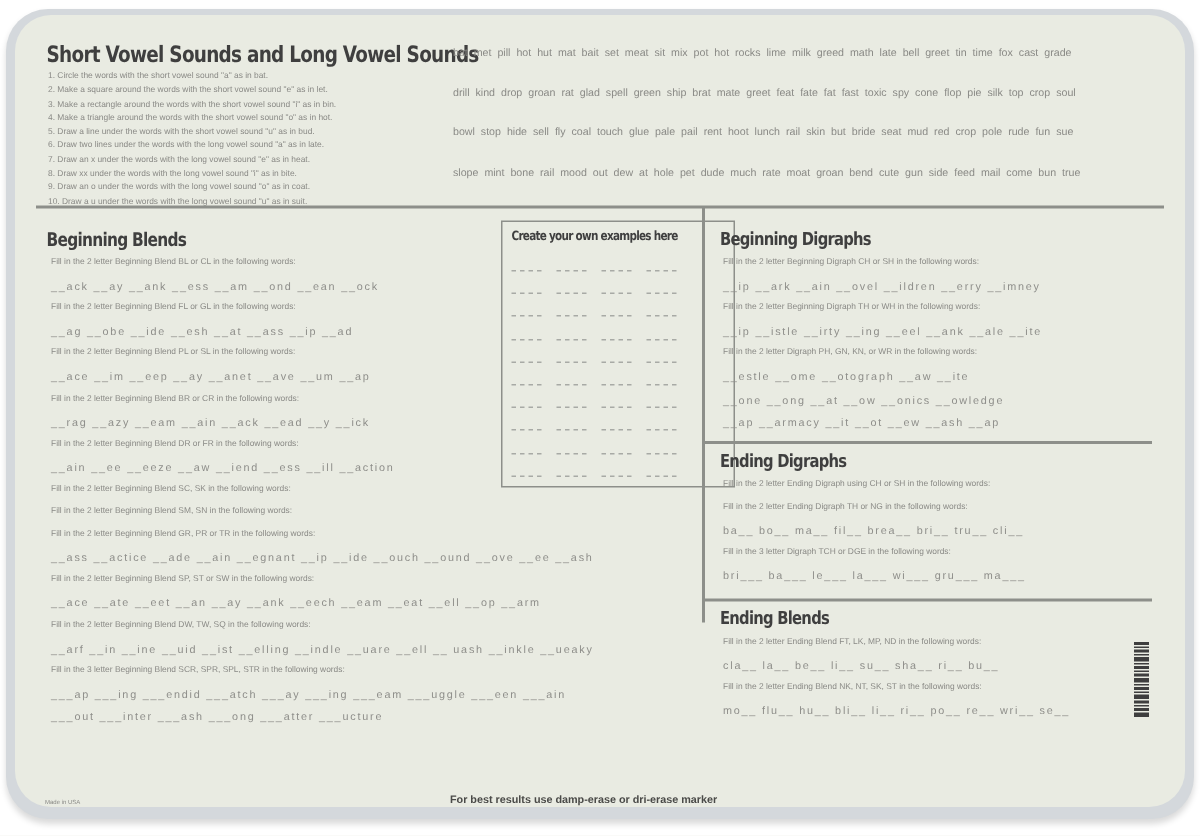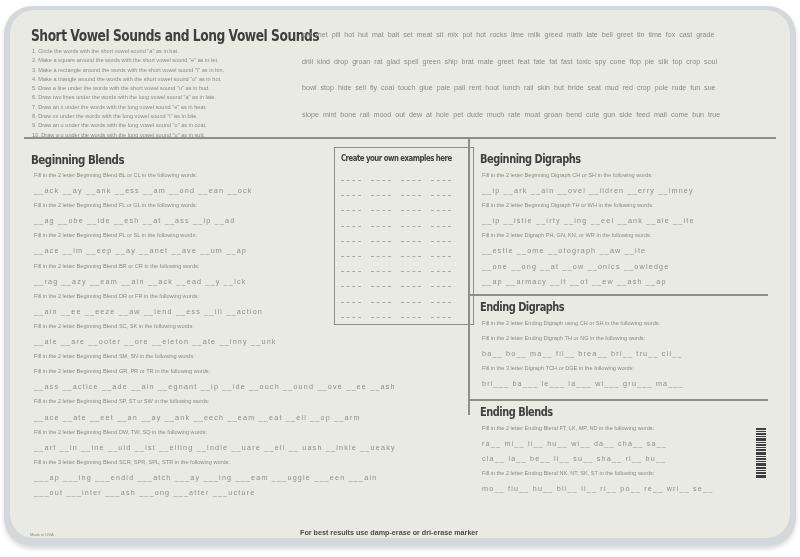--- a/index.html
+++ b/index.html
@@ -34,21 +34,21 @@
 
     .hline { position: absolute; height: 1.5px; background: #8d8f8a; }
     .vline { position: absolute; width: 1.5px; background: #8d8f8a; }
 
     
     .bb-title { position: absolute; left: 21px; top: 142px; font-size: 12.5px; }
     .bb-rows { position: absolute; left: 24px; top: 158px; }
     .row { height: 15.1px; line-height: 15.1px; }
 
     
-    .cyo { position: absolute; left: 324px; top: 137px; width: 140px; height: 178px; border: 1.3px solid #8d8f8a; text-decoration: underline; }
+    .cyo { position: absolute; left: 324px; top: 137px; width: 156px; height: 178px; border: 1.3px solid #8d8f8a; text-decoration: underline; }
     .cyo-title { position: absolute; left: 6px; top: 5px; font-size: 8.5px; }
     .cyo-grid { position: absolute; left: 6px; top: 25px; }
     .cyo-line { display: flex; gap: 10px; height: 15.2px; }
     .dash { width: 20px; border-bottom: 1px dashed #a8aaa5; height: 8px; }
 
     
     .bd-title { position: absolute; left: 470px; top: 142px; font-size: 12px; }
     .bd-rows { position: absolute; left: 472px; top: 158px; }
     .ed-title { position: absolute; left: 470px; top: 290px; font-size: 12px; }
     .ed-rows { position: absolute; left: 472px; top: 306px; }
@@ -98,21 +98,20 @@
     <div class="row blanks">__ack  __ay  __ank  __ess  __am  __ond  __ean  __ock</div>
     <div class="row instr">Fill in the 2 letter Beginning Blend FL or GL in the following words:</div>
     <div class="row blanks">__ag  __obe  __ide  __esh  __at  __ass  __ip  __ad</div>
     <div class="row instr">Fill in the 2 letter Beginning Blend PL or SL in the following words:</div>
     <div class="row blanks">__ace  __im  __eep  __ay  __anet  __ave  __um  __ap</div>
     <div class="row instr">Fill in the 2 letter Beginning Blend BR or CR in the following words:</div>
     <div class="row blanks">__rag  __azy  __eam  __ain  __ack  __ead  __y  __ick</div>
     <div class="row instr">Fill in the 2 letter Beginning Blend DR or FR in the following words:</div>
     <div class="row blanks">__ain  __ee  __eeze  __aw  __iend  __ess  __ill  __action</div>
     <div class="row instr">Fill in the 2 letter Beginning Blend SC, SK in the following words:</div>
-    <div class="row blanks">__ale  __are  __ooter  __ore  __eleton  __ate  __inny  __unk</div>
     <div class="row instr">Fill in the 2 letter Beginning Blend SM, SN in the following words:</div>
     <div class="row instr">Fill in the 2 letter Beginning Blend GR, PR or TR in the following words:</div>
     <div class="row blanks">__ass  __actice  __ade  __ain  __egnant  __ip  __ide  __ouch  __ound  __ove  __ee  __ash</div>
     <div class="row instr">Fill in the 2 letter Beginning Blend SP, ST or SW in the following words:</div>
     <div class="row blanks">__ace  __ate  __eet  __an  __ay  __ank  __eech  __eam  __eat  __ell  __op  __arm</div>
     <div class="row instr">Fill in the 2 letter Beginning Blend DW, TW, SQ in the following words:</div>
     <div class="row blanks">__arf  __in  __ine  __uid  __ist  __elling  __indle  __uare  __ell  __ uash  __inkle  __ueaky</div>
     <div class="row instr">Fill in the 3 letter Beginning Blend SCR, SPR, SPL, STR in the following words:</div>
     <div class="row blanks">___ap  ___ing  ___endid  ___atch  ___ay  ___ing  ___eam  ___uggle  ___een  ___ain</div>
     <div class="row blanks">___out  ___inter  ___ash  ___ong  ___atter  ___ucture</div>
@@ -201,21 +200,20 @@
     <div class="row instr">Fill in the 2 letter Ending Digraph using CH or SH in the following words:</div>
     <div class="row instr">Fill in the 2 letter Ending Digraph TH or NG in the following words:</div>
     <div class="row blanks">ba__  bo__  ma__  fil__  brea__  bri__  tru__  cli__</div>
     <div class="row instr">Fill in the 3 letter Digraph TCH or DGE in the following words:</div>
     <div class="row blanks">bri___  ba___  le___  la___  wi___  gru___  ma___</div>
   </div>
 
   <div class="heading eb-title">Ending Blends</div>
   <div class="eb-rows">
     <div class="row instr">Fill in the 2 letter Ending Blend FT, LK, MP, ND   in the following words:</div>
-    <div class="row blanks">ra__  mi__  li__  hu__  wi__  da__  cha__  sa__</div>
     <div class="row blanks">cla__  la__  be__  li__  su__  sha__  ri__  bu__</div>
     <div class="row instr">Fill in the 2 letter Ending Blend NK, NT, SK, ST   in the following words:</div>
     <div class="row blanks">mo__  flu__  hu__  bli__  li__  ri__  po__  re__  wri__  se__</div>
   </div>
 
   <div class="barcode">
     <span style="height:2px;width:10px"></span>
       <span style="height:1px;width:10px"></span>
     <span style="height:2px;width:10px"></span>
       <span style="height:1px;width:10px"></span>

